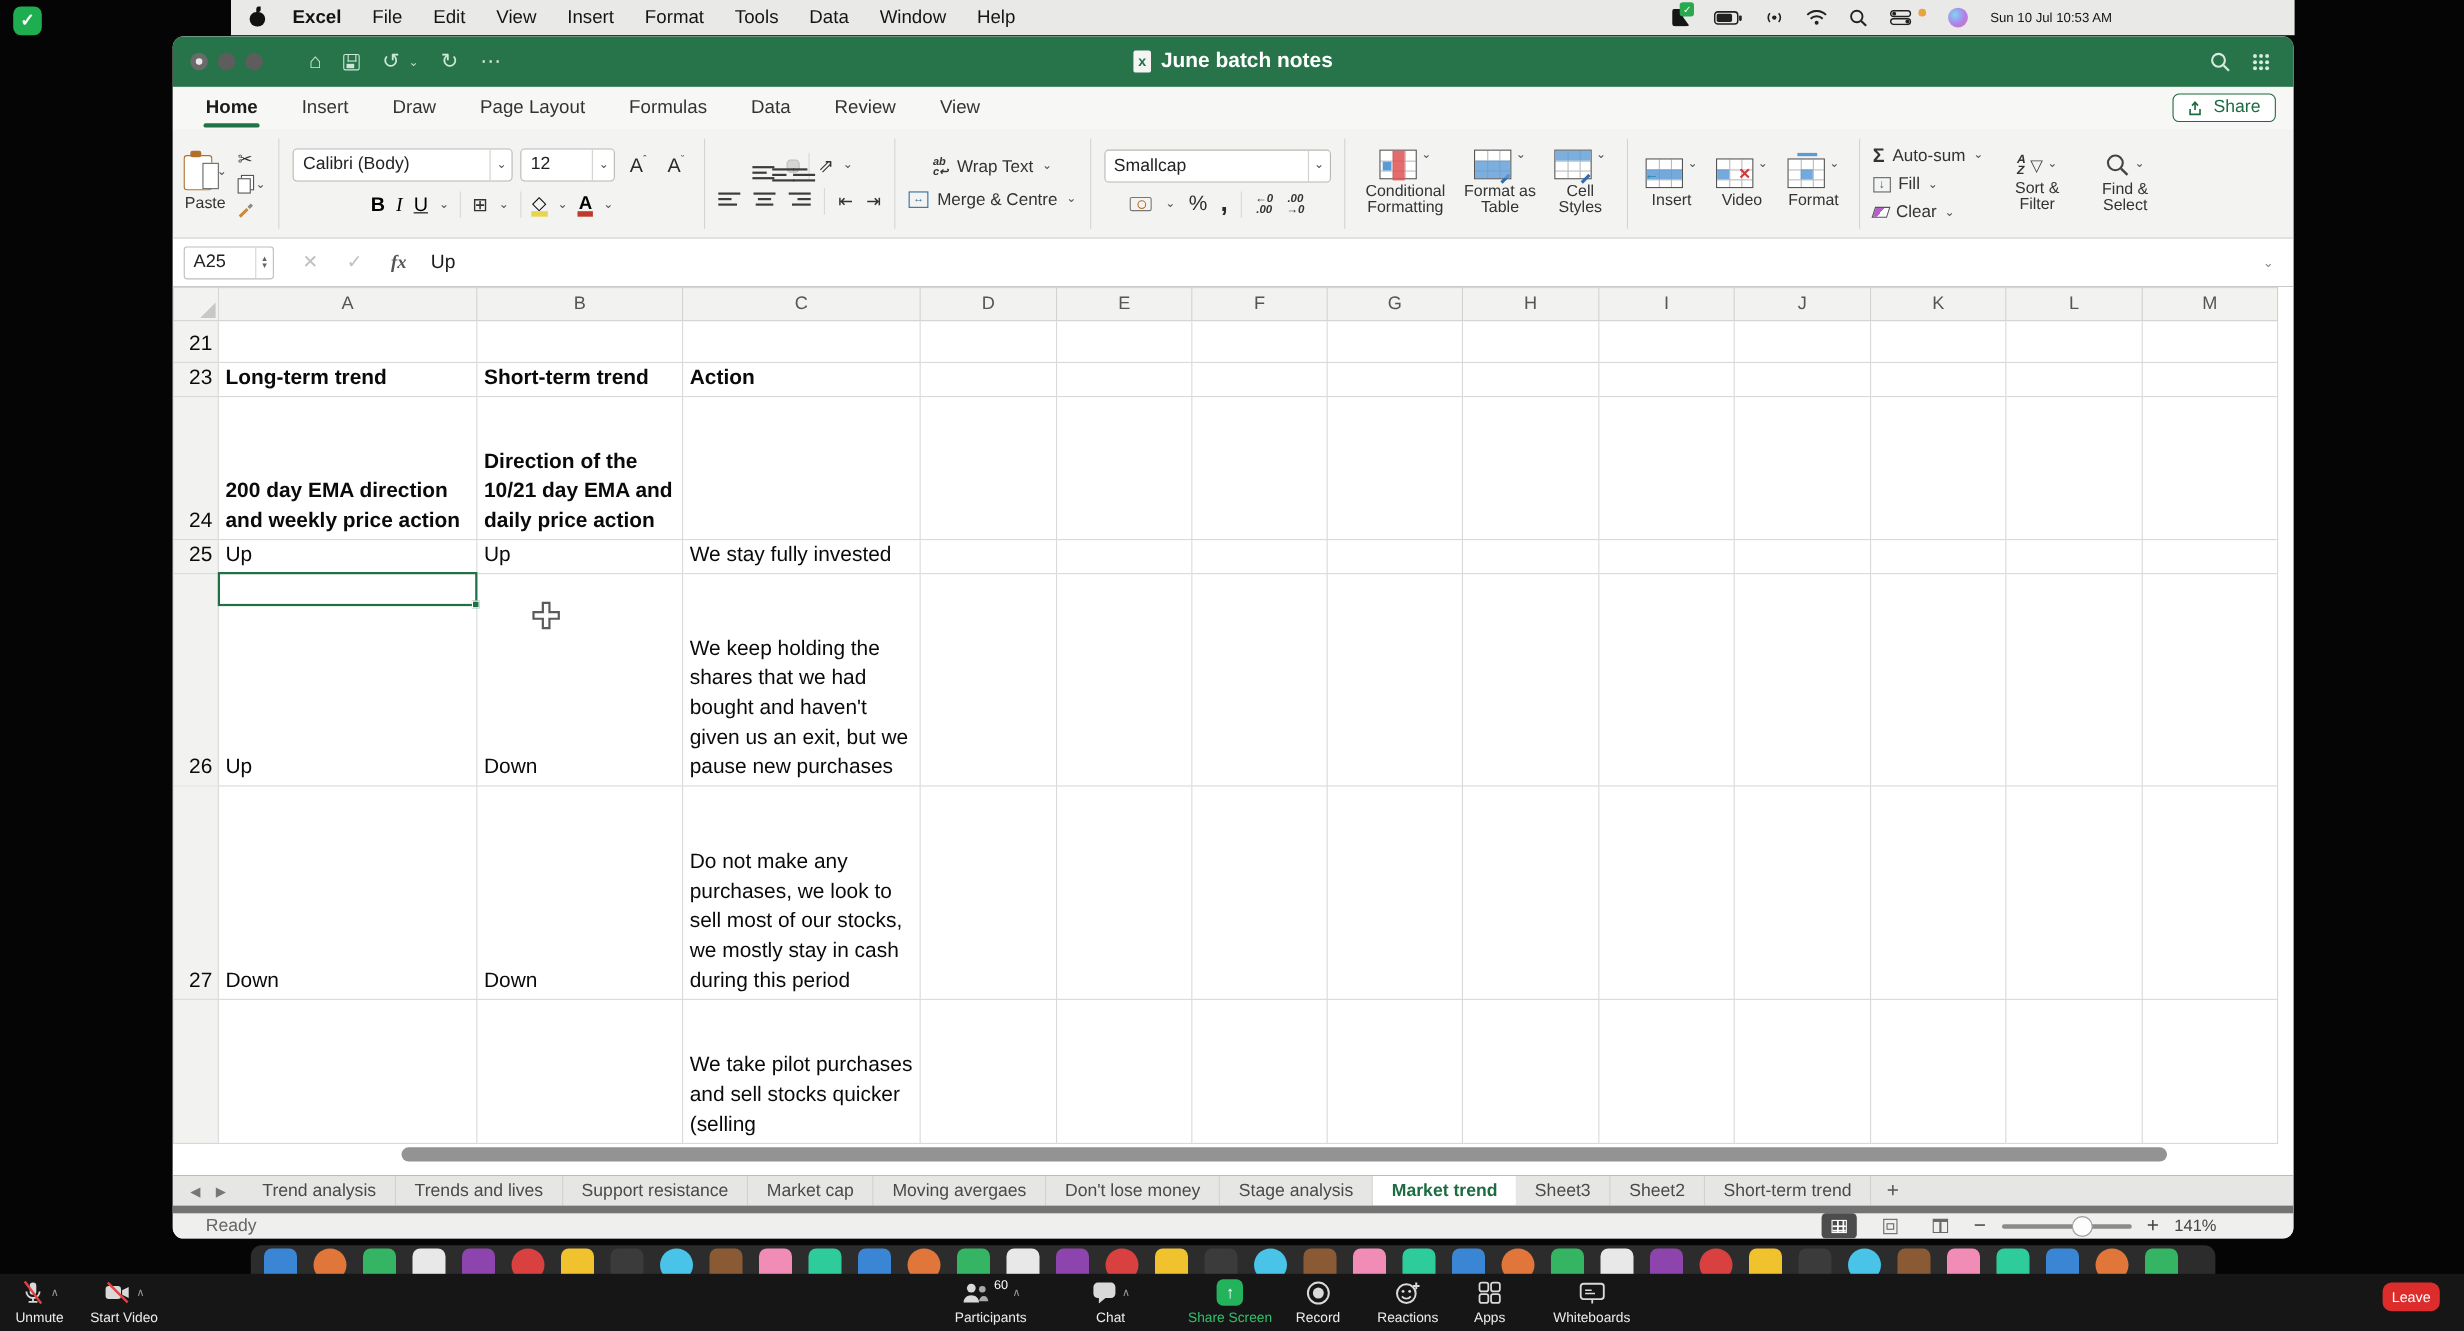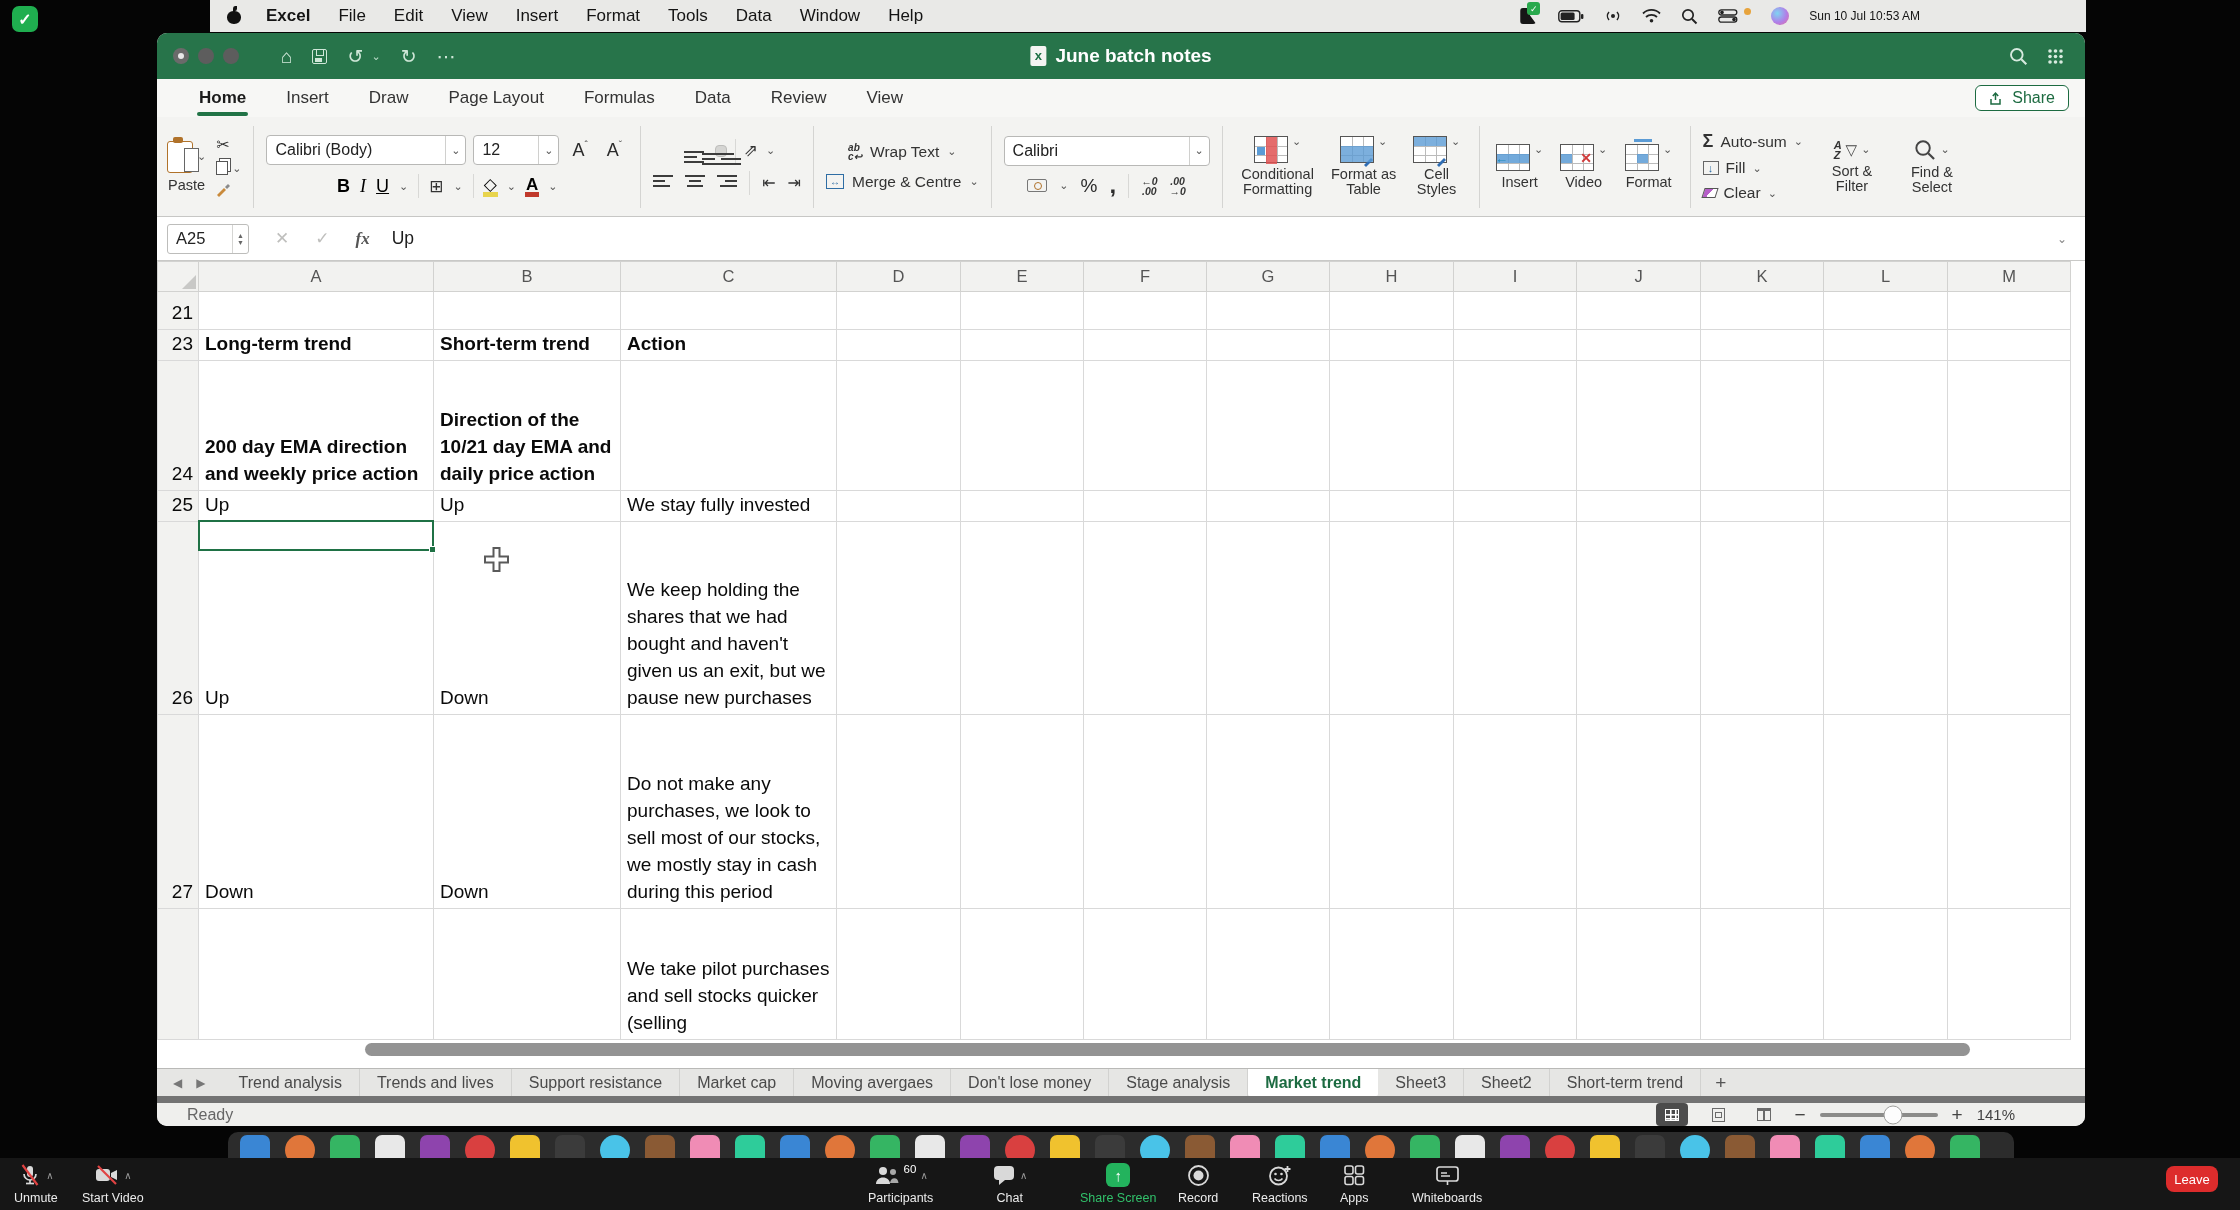--- a/index.html
+++ b/index.html
@@ -39,21 +39,21 @@
   .save-ico { width:15px; height:15px; border:1.6px solid #cfe7d8; border-radius:2px; position:relative; }
   .save-ico::before { content:""; position:absolute; left:3px; top:0; width:6px; height:5px; border:1.6px solid #cfe7d8; border-top:none; }
   .save-ico::after { content:""; position:absolute; left:2px; bottom:1px; width:7px; height:4px; background:#cfe7d8; }
   .qa .chev-s { font-size:11px; margin-left:-12px; color:#bcdcc9; }
   .wtitle { position:absolute; left:50%; transform:translateX(-50%); display:flex; align-items:center; gap:9px; color:#fff; font-size:19px; font-weight:700; }
   .doc-ico { width:16px; height:20px; background:#f4f4f2; border-radius:2px; position:relative; }
   .doc-ico::after { content:"x"; position:absolute; left:0; right:0; bottom:0; top:2px; color:#1f7145; font-weight:700; font-size:13px; text-align:center; }
   .tb-right { margin-left:auto; margin-right:20px; display:flex; gap:18px; align-items:center; }
 
   
-  .ribtabs { height:38px; background:#f7f7f5; display:flex; align-items:center; padding-left:40px; gap:36px; font-size:17px; color:#333; flex:none; position:relative; }
+  .ribtabs { height:38px; background:#f7f7f5; display:flex; align-items:center; padding-left:28px; gap:36px; font-size:17px; color:#333; flex:none; position:relative; }
   .rtab { padding:6px 2px; position:relative; white-space:nowrap; }
   .rtab.active { font-weight:700; color:#1b1b1b; }
   .rtab.active::after { content:""; position:absolute; left:0; right:0; bottom:-2px; height:4px; border-radius:2px; background:#217346; }
   .share-btn { margin-left:auto; margin-right:16px; border:1.4px solid #1d6b41; color:#1d6b41; border-radius:6px; padding:3px 13px; font-size:16px; display:flex; gap:8px; align-items:center; background:#fff; }
 
   
   .ribbon { height:100px; background:#f3f3f1; border-bottom:1px solid #c7c7c5; display:flex; align-items:center; padding:0 10px; gap:12px; flex:none; overflow:hidden; }
   .vdiv { width:1px; height:82px; background:#d4d4d2; flex:none; }
   .grp { display:flex; flex:none; align-items:center; }
   .col { display:flex; flex-direction:column; }
@@ -431,21 +431,21 @@
             </span>
           <span>Merge &amp; Centre</span>
           <span class="chv">⌄</span>
         </div>
       </div>
 
       <div class="vdiv"></div>
 
       <div class="grp col num-grp">
         <div class="combo genbox">
-          <span class="val">Calibri</span>
+          <span class="val">Smallcap</span>
           <span class="cbtn chv">⌄</span>
         </div>
         <div class="num-row2">
           <span class="cur-ico"></span>
           <span class="chv">⌄</span>
           <span class="pct">%</span>
           <span class="cma">,</span>
           <span class="sdiv"></span>
           <span class="dec">
               <i>←0</i>

